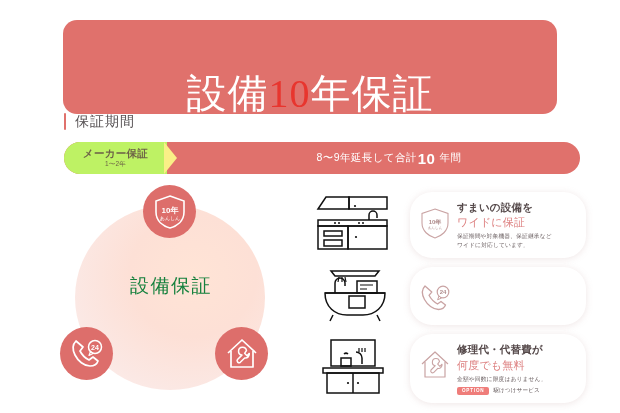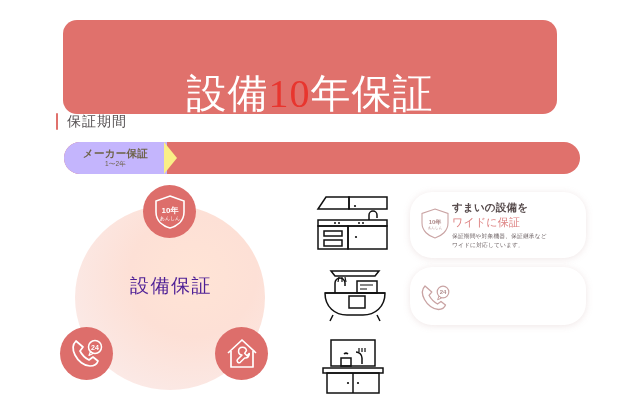--- a/index.html
+++ b/index.html
@@ -40,21 +40,21 @@
     line-height: 1;
   }
   .header-title .accent-num {
     color: #e8352e;
     font-family: "Liberation Serif", "DejaVu Serif", serif;
   }
 
   
   .section-label-row {
     position: absolute;
-    left: 56px;
+    left: 64px;
     top: 110px;
     display: flex;
     align-items: center;
     gap: 9px;
     height: 22px;
   }
   .section-accent-bar {
     width: 2px;
     height: 17px;
     background: #e0716c;
@@ -102,21 +102,21 @@
     font-size: 15px;
     font-weight: bold;
     margin: 0 1px;
   }
   .timeline-yellow {
     position: absolute;
     left: 0;
     top: 0;
     width: 103px;
     height: 32px;
-    background: #c4b5fd;
+    background: #bef264;
     border-radius: 16px 0 0 16px;
     display: flex;
     flex-direction: column;
     align-items: center;
     justify-content: center;
     line-height: 1;
   }
   .timeline-yellow::after {
     content: "";
     position: absolute;
@@ -182,21 +182,21 @@
     text-align: center;
     line-height: 1.25;
   }
   .center-line1 {
     font-size: 14px;
     color: #8a7070;
     letter-spacing: .5px;
   }
   .center-line2 {
     font-size: 19px;
-    color: #4c1d95;
+    color: #15803d;
     letter-spacing: 1.5px;
     margin-top: 3px;
   }
 
   
   .illus-col {
     position: absolute;
     left: 300px;
     top: 190px;
     width: 110px;
@@ -225,20 +225,21 @@
   .card {
     position: relative;
     width: 176px;
     background: #ffffff;
     border-radius: 22px;
     box-shadow: 0 1px 7px rgba(180,140,140,.22);
     box-sizing: border-box;
     padding: 8px 10px 8px 8px;
     display: flex;
     align-items: flex-start;
+    gap: 5px;
     margin-bottom: 9px;
     min-height: 58px;
   }
   .card-icon {
     flex: 0 0 34px;
     height: 38px;
     display: flex;
     align-items: center;
     justify-content: center;
     padding-top: 4px;
@@ -297,20 +298,23 @@
   <div class="header-title"><span>設備</span><span class="accent-num">10</span><span>年保証</span></div>
 </div>
 
 <div class="section-label-row">
   <span class="section-accent-bar"></span>
   <span class="section-label-text">保証期間</span>
 </div>
 
 <div class="timeline">
   <div class="timeline-red"></div>
+  <div class="timeline-red-label">
+    <span>8〜9年延長して合計</span><span class="big">10</span>&nbsp;<span>年間</span>
+  </div>
   <div class="timeline-yellow">
     <span class="timeline-yellow-main">メーカー保証</span>
     <span class="timeline-yellow-sub">1〜2年</span>
   </div>
 </div>
 
 <div class="diagram">
   <div class="diagram-blob"></div>
 
   <div class="diagram-center-text">
@@ -424,14 +428,34 @@
     <div class="card-icon">
       <svg width="32" height="30" viewBox="0 0 32 30">
         <path d="M6 3 C3 6 2.5 11 5.5 16.5 C8.5 22 14 26.5 19.5 26.5 C23 26.5 25.5 24.5 26.5 22 L22 18.5 L18.5 21 C14.8 19 12 16 10 12.3 L12.8 9 Z" fill="none" stroke="#c9a3a3" stroke-width="1.3" stroke-linejoin="round"></path>
         <circle cx="24" cy="9" r="5.8" fill="none" stroke="#c9a3a3" stroke-width="1.2"></circle>
         <path d="M20 13 L18.6 16.8 L22.3 15.2 Z" fill="#ffffff" stroke="#c9a3a3" stroke-width="1"></path>
         <text x="24" y="11.3" text-anchor="middle" fill="#b08c8c" font-size="6" font-family="Liberation Sans, sans-serif" font-weight="bold">24</text>
       </svg>
     </div>
   </div>
 
+  <div class="card">
+    <div class="card-icon">
+      <svg width="32" height="30" viewBox="0 0 32 30">
+        <path d="M3 14 L16 2 L29 14" fill="none" stroke="#c9a3a3" stroke-width="1.2" stroke-linejoin="round"></path>
+        <path d="M6 12 V27 H26 V12" fill="none" stroke="#c9a3a3" stroke-width="1.2" stroke-linejoin="round"></path>
+        <path d="M20.5 11.5 a3.6 3.6 0 1 0 -4.2 4.2 L12 20 a1.9 1.9 0 0 0 2.6 2.6 L18.8 18.4 a3.6 3.6 0 0 0 4.2 -4.2 l-2.1 2.1 -2.2 -2.2 Z" fill="none" stroke="#c9a3a3" stroke-width="1.1" stroke-linejoin="round"></path>
+      </svg>
+    </div>
+    <div class="card-body">
+      <div class="card-title-1">修理代・代替費が</div>
+      <div class="card-title-2">何度でも無料</div>
+      <div class="card-desc">
+        <div>金額や回数に限度はありません。</div>
+      </div>
+      <div class="option-row">
+        <span class="option-badge">OPTION</span>
+        <span class="option-text">駆けつけサービス</span>
+      </div>
+    </div>
+  </div>
 
 </div>
 
 </body></html>

